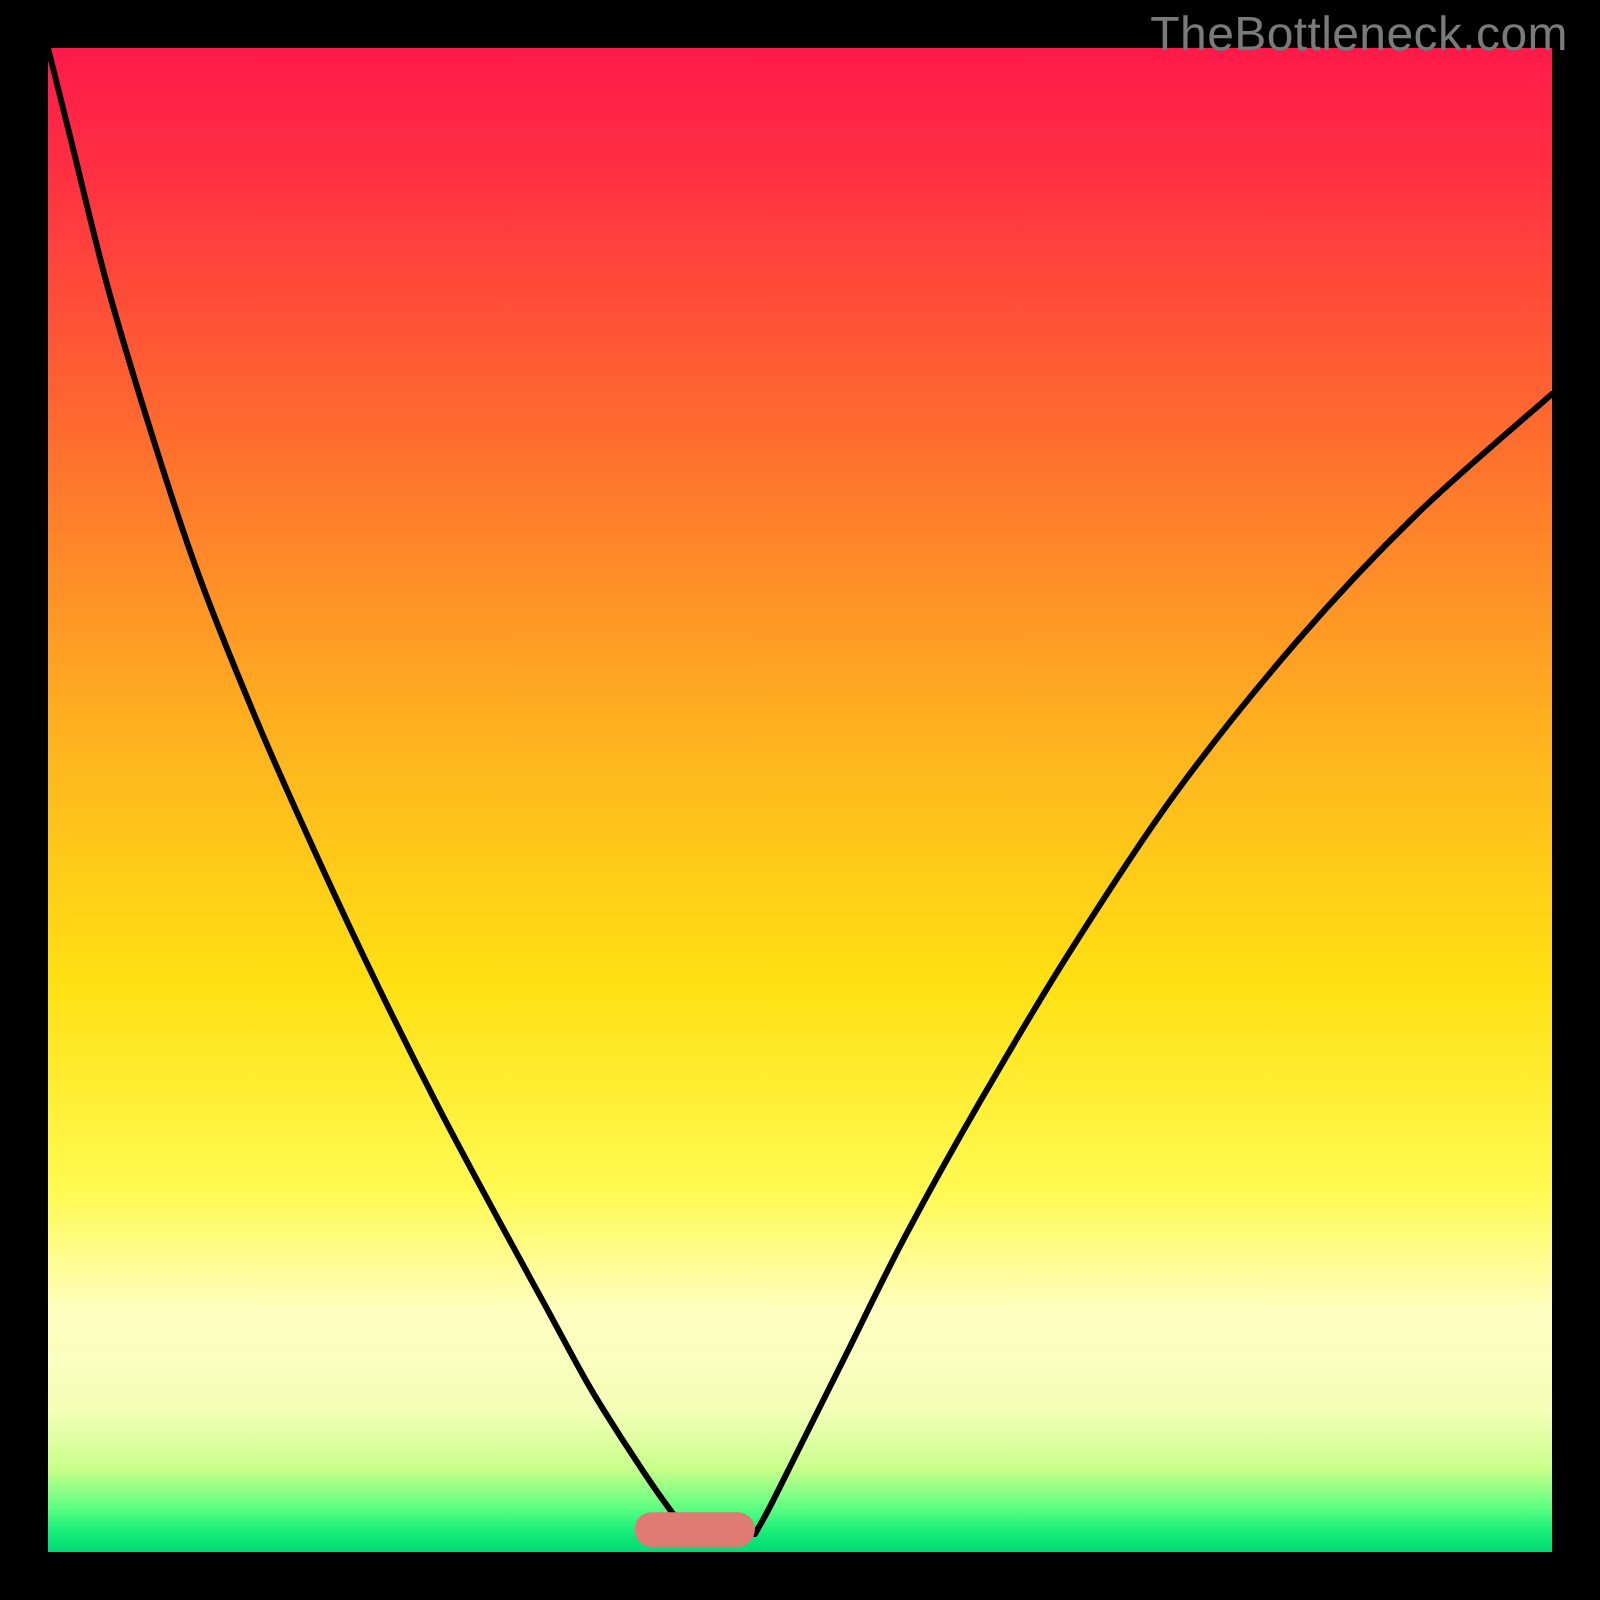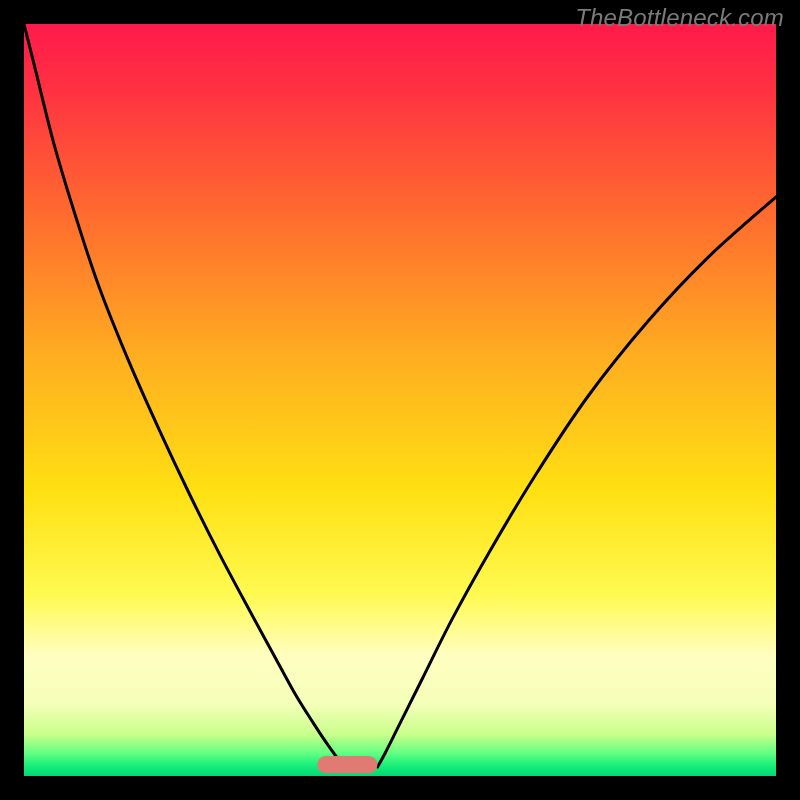--- a/index.html
+++ b/index.html
@@ -11,21 +11,20 @@
     background: #ffffff;
     font-family: Arial, Helvetica, sans-serif;
   }
   .frame {
     position: absolute;
     left: 0;
     top: 0;
     width: 800px;
     height: 800px;
     background: #000000;
-    font-style: italic;
   }
   .plot {
     position: absolute;
     left: 24px;
     top: 24px;
     width: 752px;
     height: 752px;
     overflow: hidden;
   }
   .watermark {

